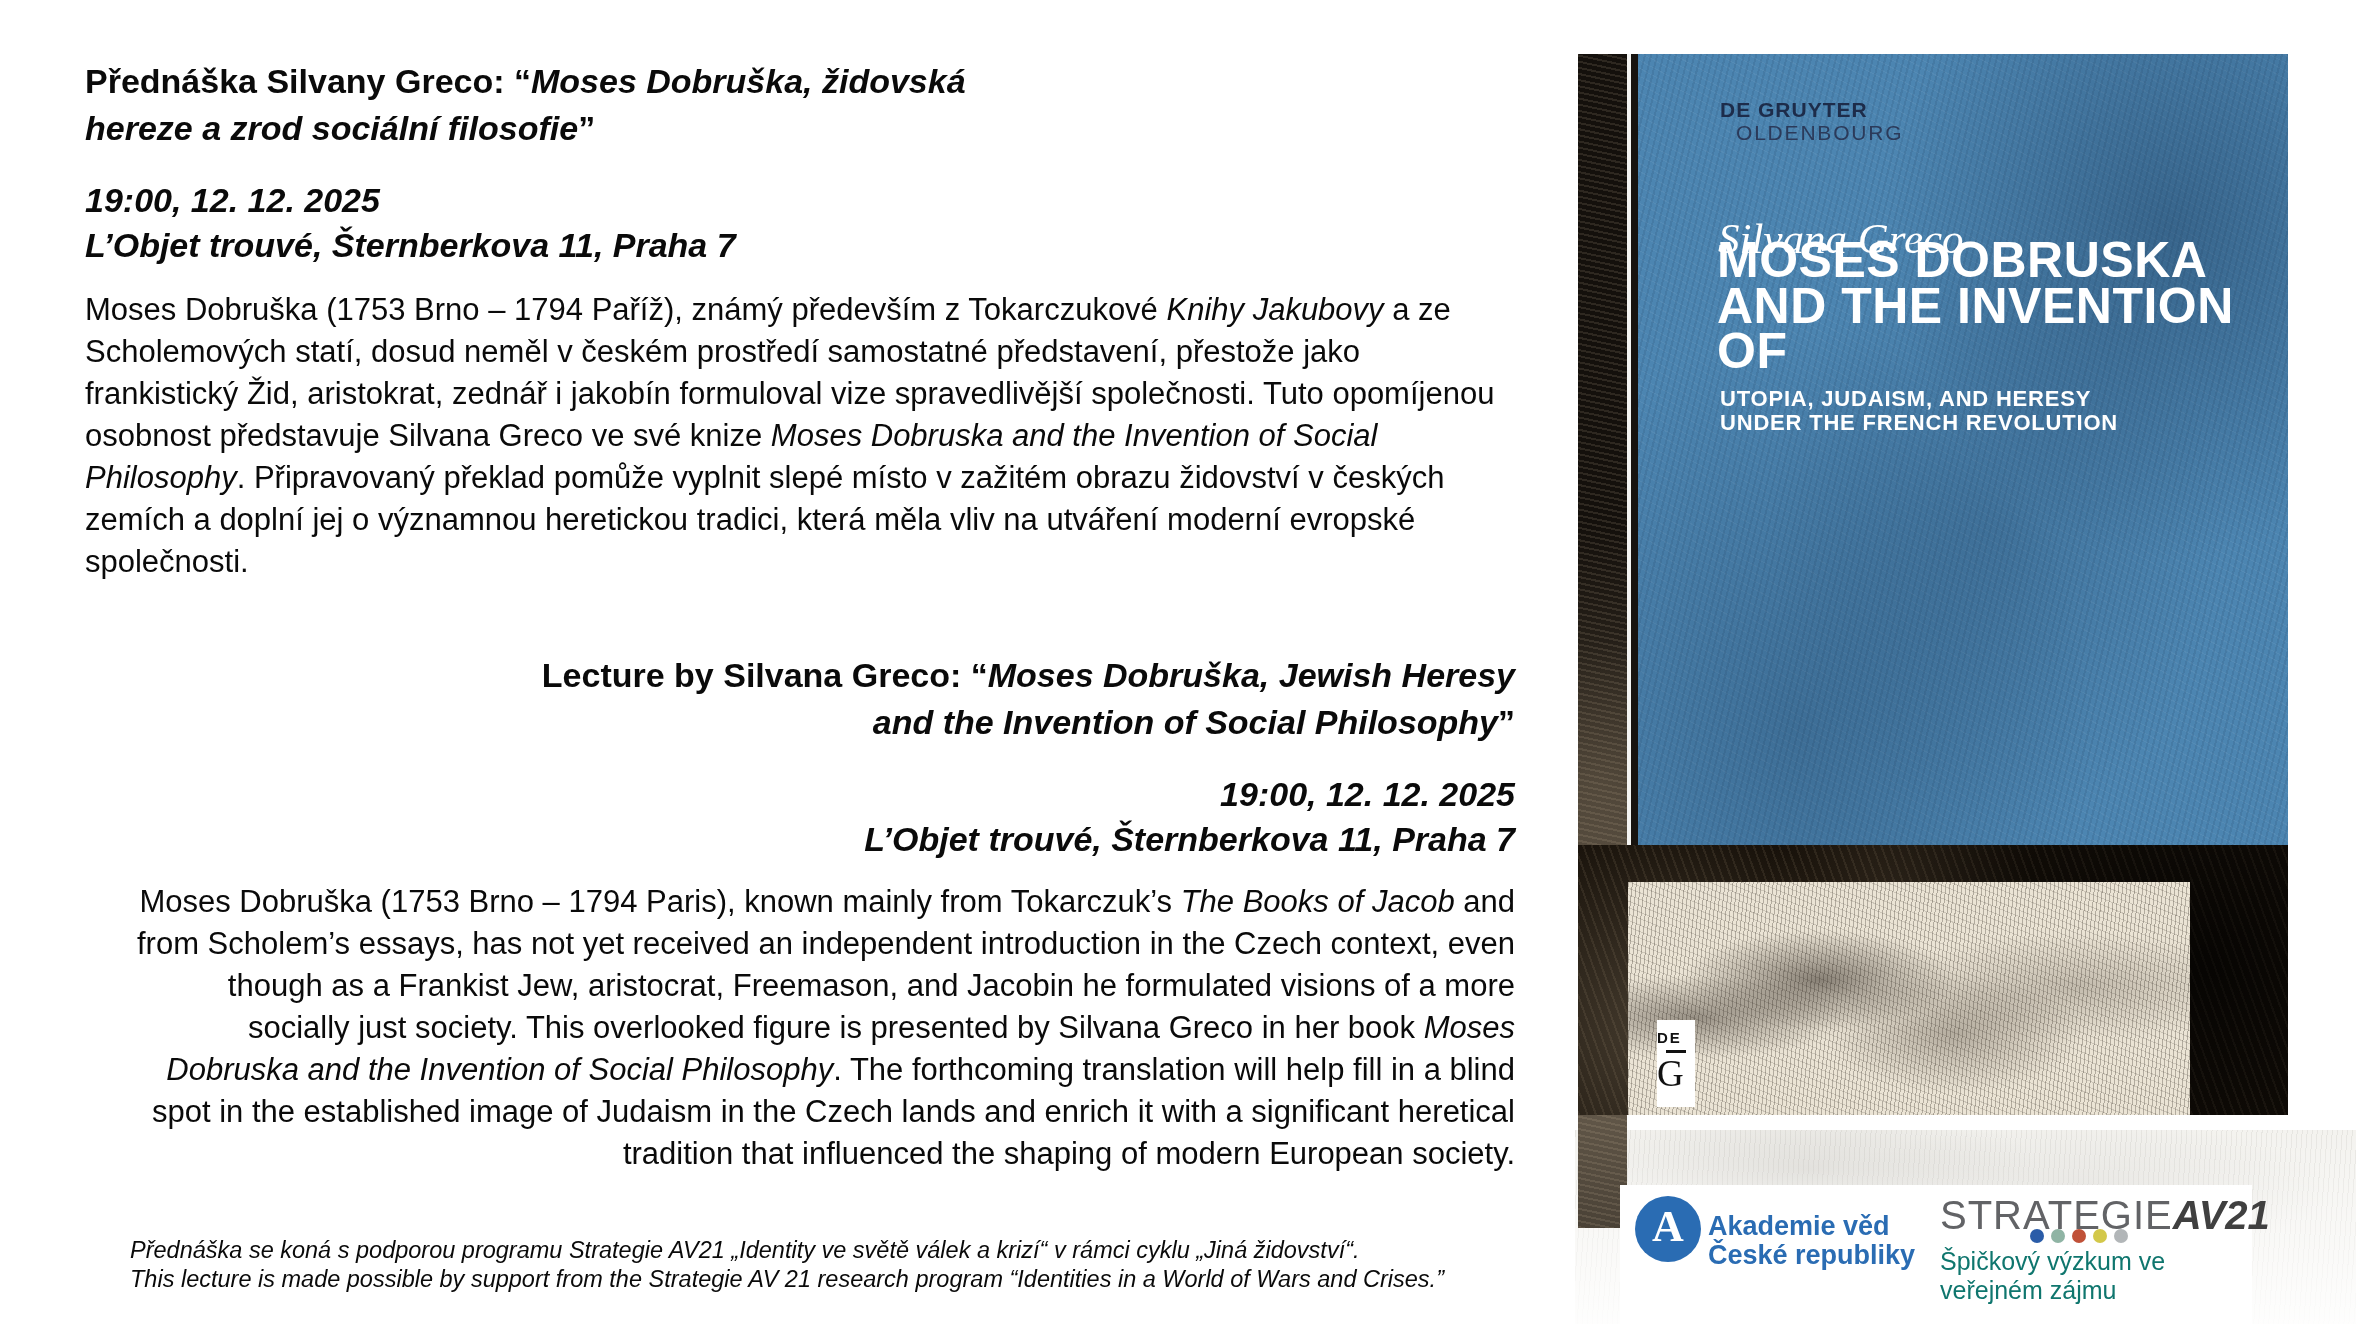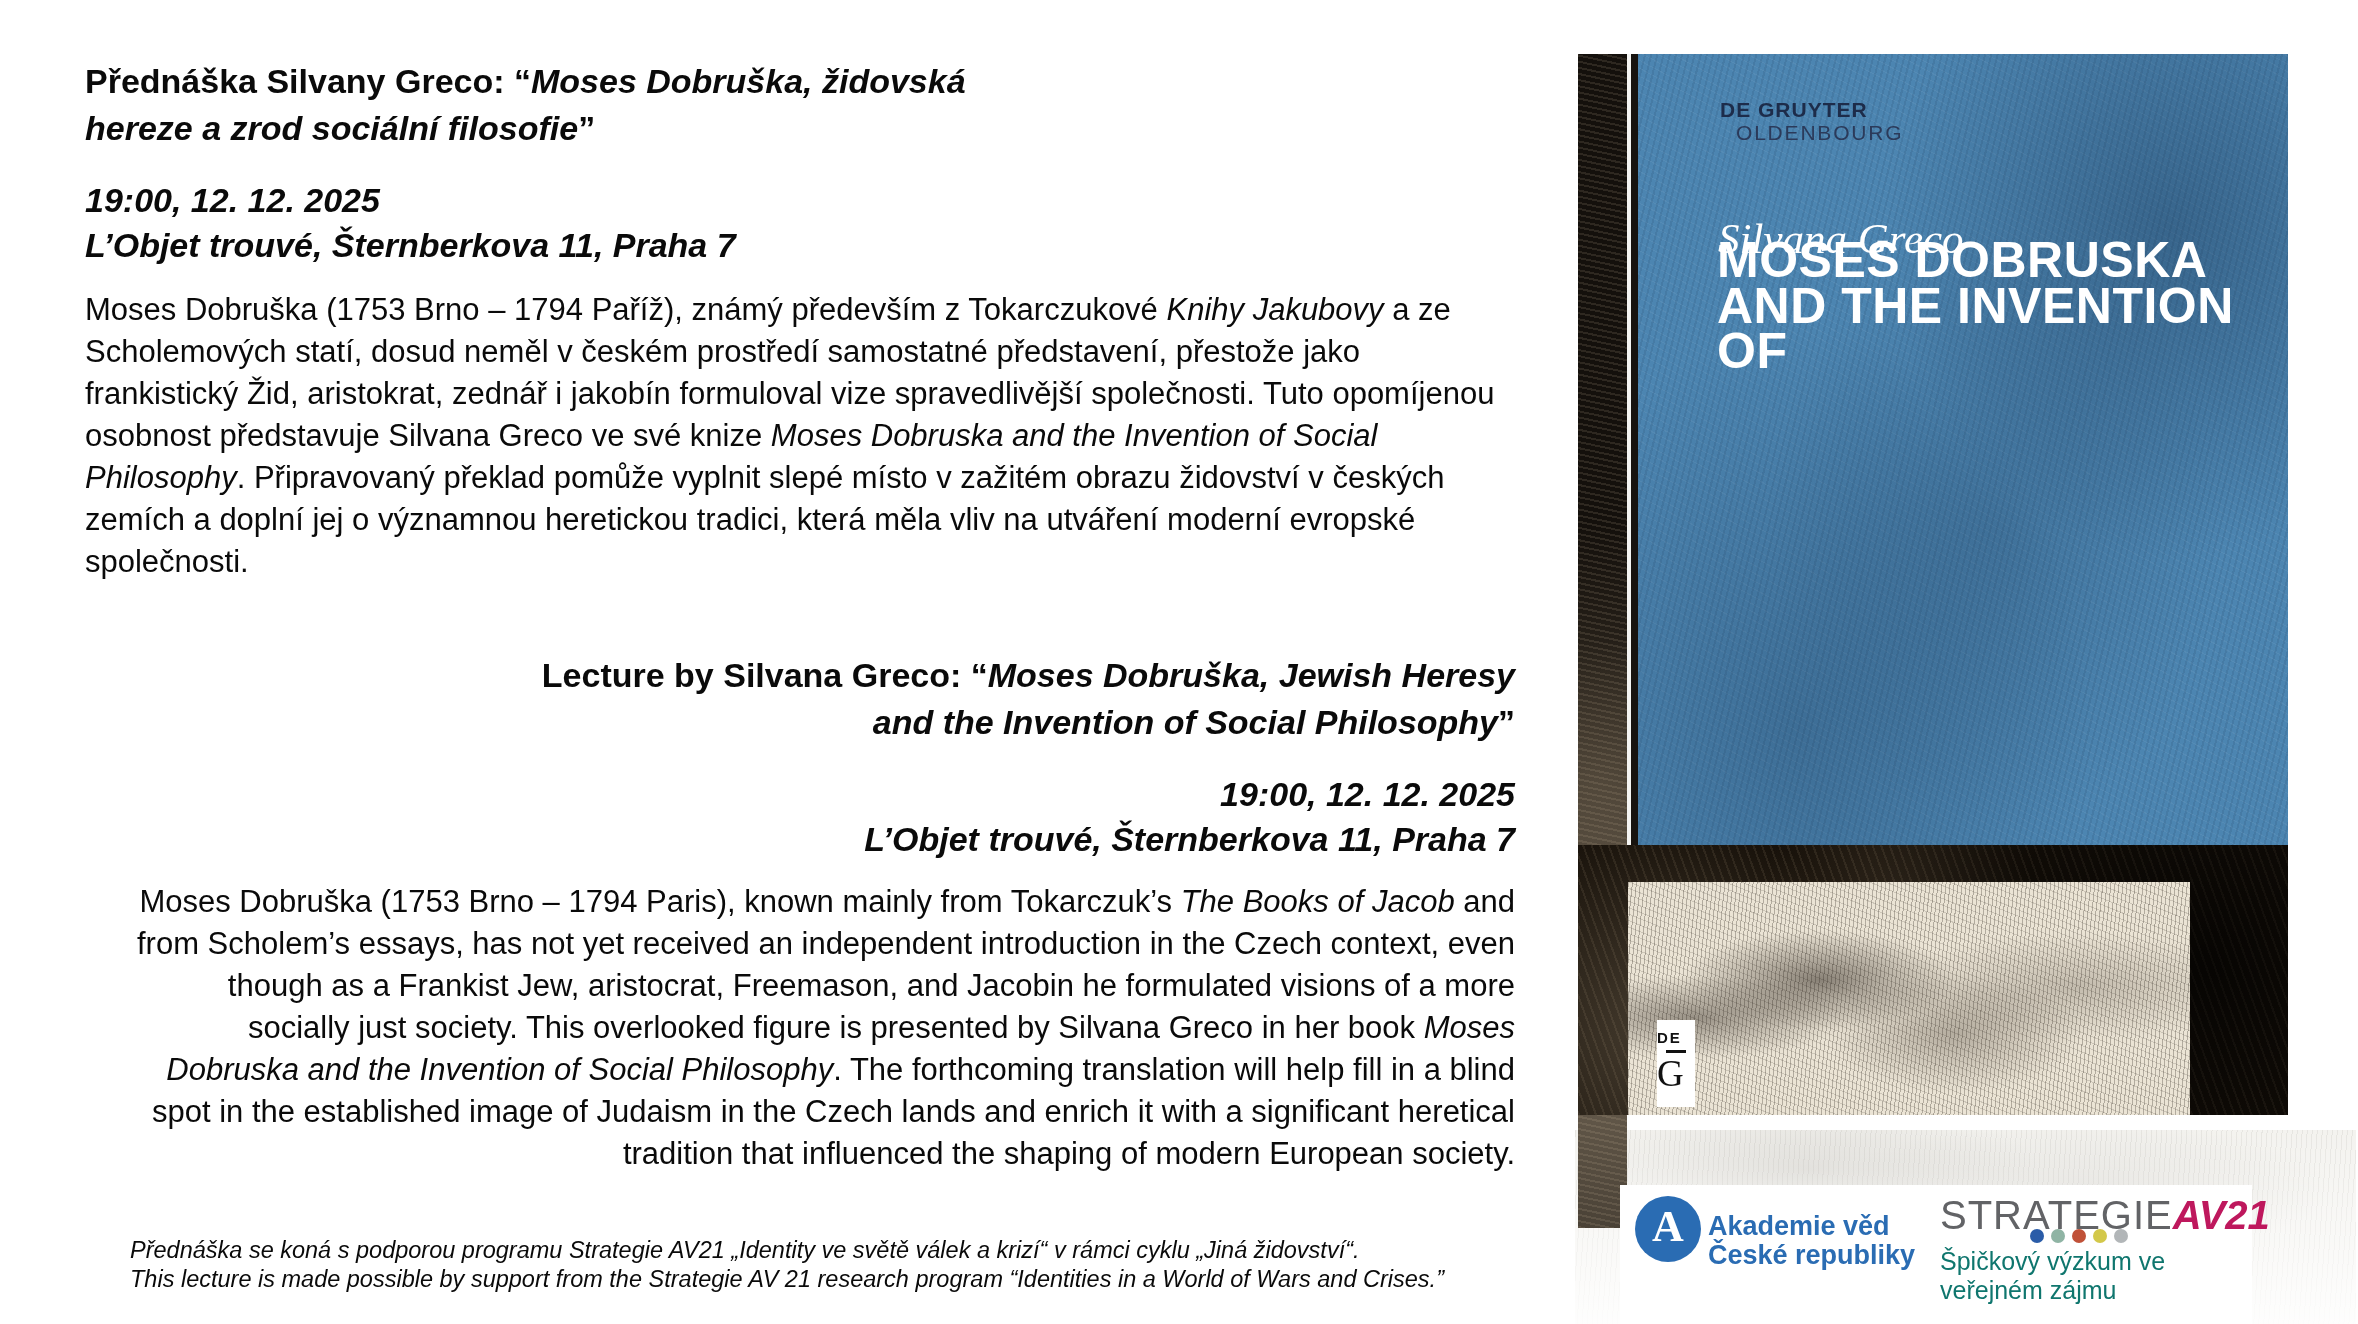--- a/index.html
+++ b/index.html
@@ -78,21 +78,21 @@
   .reflection::after{content:"";position:absolute;inset:0;
         background:linear-gradient(to bottom, rgba(255,255,255,.05), rgba(255,255,255,.9));}
   .logo-bar{position:absolute;left:1620px;top:1185px;width:632px;height:139px;background:#fff;z-index:3;}
   .avcr-circle{position:absolute;left:15px;top:11px;width:66px;height:66px;border-radius:50%;
         background:#2a6cb3;color:#fff;text-align:center;}
   .avcr-circle .a{font-family:"Liberation Serif",serif;font-weight:700;font-size:44px;line-height:62px;}
   .avcr-text{position:absolute;left:88px;top:27px;color:#2a6cb3;font-weight:700;
         font-size:27px;line-height:28.5px;}
   .strat-words{position:absolute;left:320px;top:8px;white-space:nowrap;}
   .strat-words .w1{font-size:40px;letter-spacing:1px;color:#626366;}
-  .strat-words .w2{font-size:40px;font-weight:700;font-style:italic;color:#be185d;}
+  .strat-words .w2{font-size:40px;font-weight:700;font-style:italic;color:#404040;}
   .strat-dots{position:absolute;left:410px;top:44px;}
   .strat-dots .dot{display:inline-block;width:14px;height:14px;border-radius:50%;margin-right:7px;}
   .strat-tagline{position:absolute;left:320px;top:62px;font-size:25px;color:#0f766e;}
 </style>
 </head>
 <body>
 
 <div class="page">
 
   <div class="cz-heading"><span>Přednáška Silvany Greco: “</span><span class="it">Moses Dobruška, židovská hereze a zrod sociální filosofie</span><span>”</span></div>
@@ -126,20 +126,24 @@
     <div class="front">
       <div class="publisher">
         <div class="l1">DE GRUYTER</div>
         <div class="l2">OLDENBOURG</div>
       </div>
       <div class="author">Silvana Greco</div>
       <div class="title">
         <div>MOSES DOBRUSKA</div>
         <div>AND THE INVENTION OF</div>
       </div>
+      <div class="subtitle">
+        <div>UTOPIA, JUDAISM, AND HERESY</div>
+        <div>UNDER THE FRENCH REVOLUTION</div>
+      </div>
     </div>
 
     <div class="dark-band">
       <div class="etch-panel"></div>
     </div>
 
     <div class="dg-box">
       <div class="de">DE</div>
       <div class="rule"></div>
       <div class="g">G</div>

